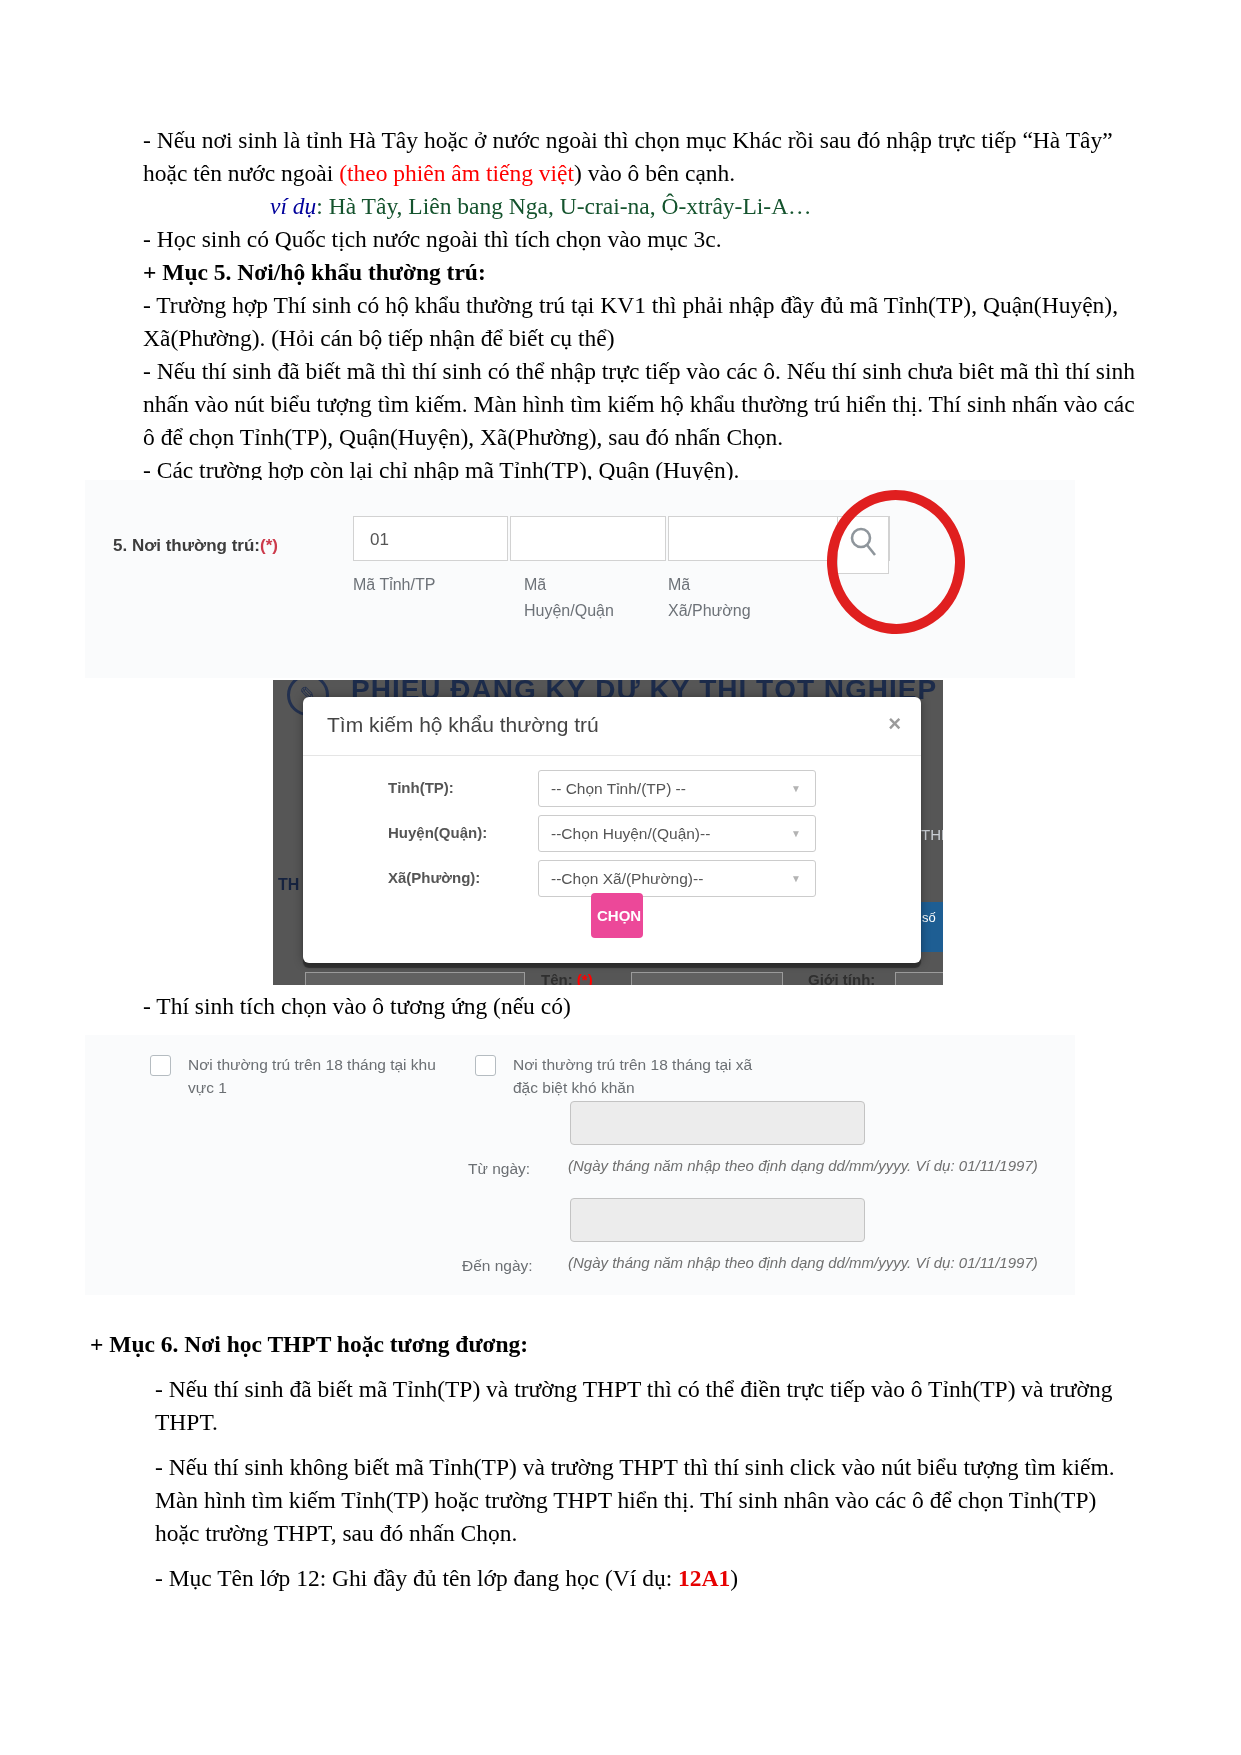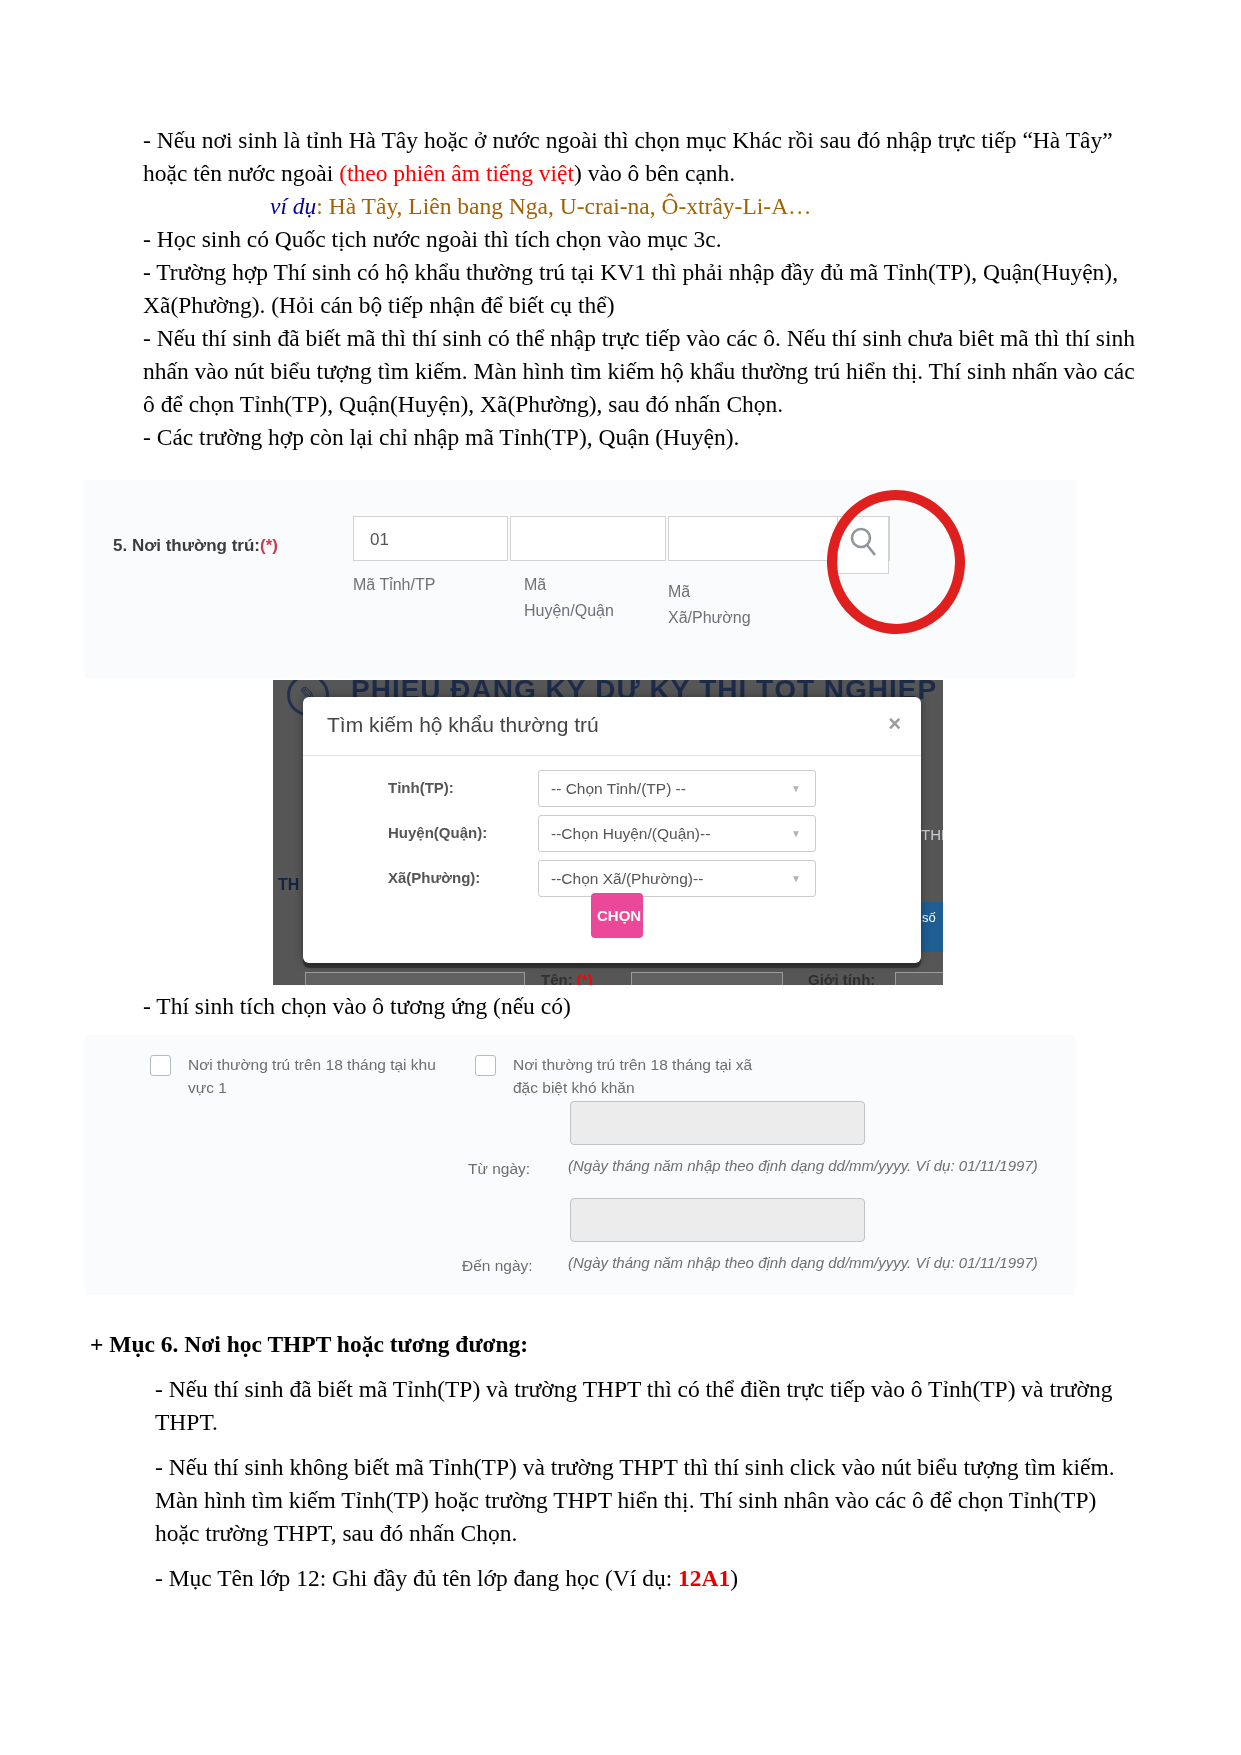--- a/index.html
+++ b/index.html
@@ -6,21 +6,21 @@
   .page{position:relative;width:1241px;height:1755px;background:#ffffff;overflow:hidden;
         font-family:"Liberation Serif","DejaVu Serif",serif;color:#000;}
   
   .doc-text{position:absolute;left:143px;top:76px;width:1005px;font-size:23.5px;line-height:33px;margin-top:48px;}
   .doc-text p{margin:0;}
   .example-line{padding-left:127px;}
   .h-sec{font-weight:bold;margin-left:-65px;}
   .red{color:#ff0000;}
   .red-bold{color:#e60000;font-weight:bold;}
   .navy-ital{color:#00009b;font-style:italic;}
-  .blue{color:#a16207;}
+  .blue{color:#14532d;}
   .caption-text{position:absolute;left:143px;top:990px;width:900px;font-size:23.5px;line-height:33px;}
   .doc-text2{position:absolute;left:78px;top:1316px;width:1070px;font-size:23.5px;line-height:33px;}
   .doc-text2 .indent{padding-left:65px;}
   .doc-text2 p{margin:12px;}
 
   
   .shot1{position:absolute;left:85px;top:480px;width:990px;height:198px;background:#fafbfc;
          font-family:"Liberation Sans","DejaVu Sans",sans-serif;}
   .shot1 .field-label{position:absolute;left:28px;top:56px;font-size:17px;font-weight:bold;color:#3d3d3d;}
   .shot1 .star{color:#cc3a4b;}
@@ -72,20 +72,21 @@
 </style>
 </head>
 <body>
 
 <div class="page">
 
   <div class="doc-text">
     <p><span>- Nếu nơi sinh là tỉnh Hà Tây hoặc ở nước ngoài thì chọn mục Khác rồi sau đó nhập trực tiếp “Hà Tây” hoặc tên nước ngoài </span><span class="red">(theo phiên âm tiếng việt</span><span>)  vào ô bên cạnh.</span></p>
     <p class="example-line"><span class="navy-ital">ví dụ</span><span class="blue">: Hà Tây, Liên bang Nga, U-crai-na, Ô-xtrây-Li-A…</span></p>
     <p>- Học sinh có Quốc tịch nước ngoài thì tích chọn vào mục 3c.</p>
+    <p class="h-sec">+ Mục 5. Nơi/hộ khẩu thường trú:</p>
     <p>- Trường hợp Thí sinh có hộ khẩu thường trú tại KV1 thì phải nhập đầy đủ mã Tỉnh(TP), Quận(Huyện), Xã(Phường). (Hỏi cán bộ tiếp nhận để biết cụ thể)</p>
     <p>- Nếu thí sinh đã biết mã thì thí sinh có thể nhập trực tiếp vào các ô. Nếu thí sinh chưa biêt mã thì thí sinh nhấn vào nút biểu tượng tìm kiếm. Màn hình tìm kiếm hộ khẩu thường trú hiển thị. Thí sinh nhấn vào các ô để chọn Tỉnh(TP), Quận(Huyện), Xã(Phường), sau đó nhấn Chọn.</p>
     <p>- Các trường hợp còn lại chỉ nhập mã Tỉnh(TP), Quận (Huyện).</p>
   </div>
 
   <div class="shot1">
     <div class="field-label"><span>5. Nơi thường trú:</span><span class="star">(*)</span></div>
 
     <div class="s1-input" style="left:268px;width:155px;">01</div>
     <div class="s1-input" style="left:425px;width:156px;"></div>
@@ -93,21 +94,21 @@
 
     <div class="mag-btn">
       <svg width="34" height="34" viewBox="0 0 34 34">
         <circle cx="15" cy="13" r="9" stroke="#8f969c" stroke-width="2.6" fill="none"></circle>
         <line x1="21" y1="20" x2="29" y2="30" stroke="#8f969c" stroke-width="2.6"></line>
       </svg>
     </div>
 
     <div class="s1-col" style="left:268px;width:120px;">Mã Tỉnh/TP</div>
     <div class="s1-col" style="left:439px;width:92px;">Mã Huyện/Quận</div>
-    <div class="s1-col" style="left:583px;width:92px;margin-top:7px;">Mã Xã/Phường</div>
+    <div class="s1-col" style="left:583px;width:92px;">Mã Xã/Phường</div>
 
     <div class="red-circle"></div>
   </div>
 
   <div class="shot2">
     <div class="bg-title">PHIẾU ĐĂNG KÝ DỰ KỲ THI TỐT NGHIỆP THPT</div>
     <div class="bg-pencil">✎</div>
     <div class="frag-thp">THP</div>
     <div class="frag-th">TH</div>
     <div class="frag-so">số</div>

